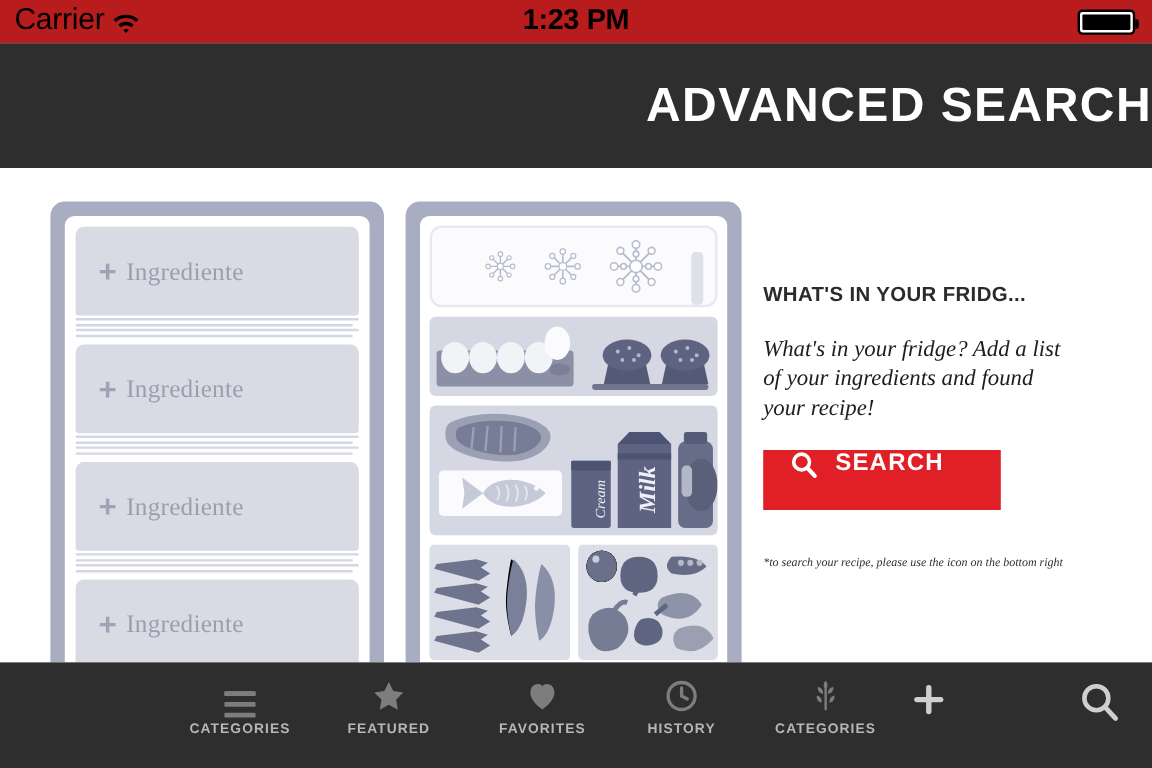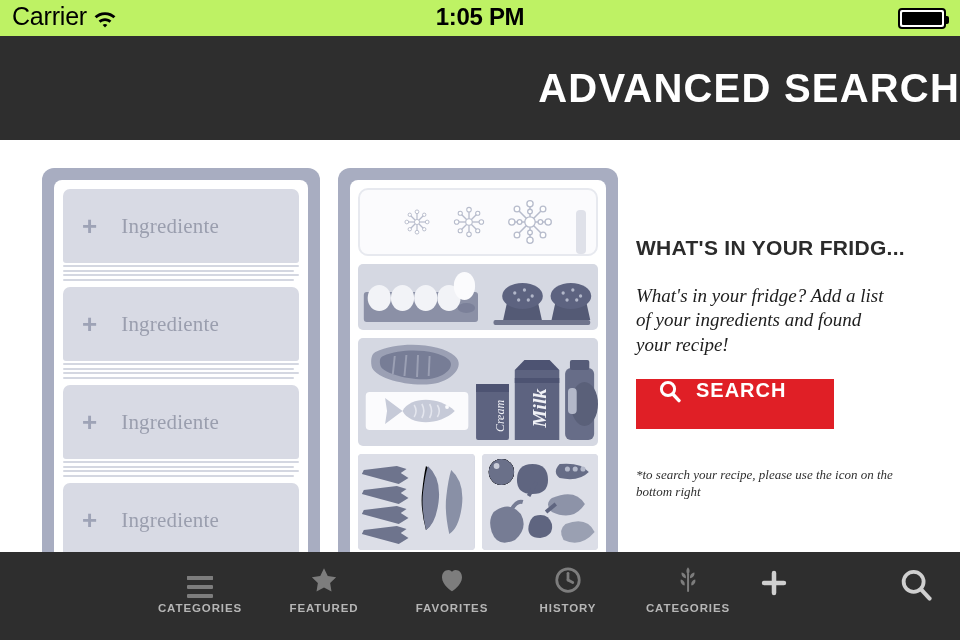--- a/index.html
+++ b/index.html
@@ -7,21 +7,21 @@
     width: 960px; height: 640px;
     overflow: hidden;
     background: #ffffff;
     font-family: "Liberation Sans", sans-serif;
   }
   .screen { position: relative; width: 960px; height: 640px; background: #fff; }
 
   
   .statusbar {
     position: absolute; left: 0; top: 0; width: 960px; height: 36px;
-    background: #bef264; color: #000; padding-left: 40px;
+    background: #b91c1c; color: #000; padding-left: 40px;
   }
   .sb-left {
     position: absolute; left: 12px; top: 2px;
     display: flex; align-items: center; gap: 6px;
   }
   .sb-carrier { font-size: 25px; letter-spacing: -0.2px; color: #000; }
   .wifi-icon { width: 24px; height: 22px; position: relative; top: 2px; }
   .sb-time {
     position: absolute; left: 0; right: 0; top: 3px;
     text-align: center; font-size: 24px; font-weight: 700; letter-spacing: -0.3px;
@@ -72,21 +72,20 @@
     height: 74px; display: flex; align-items: center; padding-left: 19px;
     color: #9296a8;
   }
   .slot .plus {
     font-size: 26px; font-weight: 700; color: #9ea3b6; margin-right: 8px;
     line-height: 1;
   }
   .slot .slot-label {
     font-family: "Liberation Serif", serif; font-size: 21px; color: #9a9eae;
     letter-spacing: 0.2px;
-    margin-left: 16px;
   }
   .grooves { height: 24px; padding-top: 2px; }
   .groove {
     height: 2px; background: #d4d7e1; margin-bottom: 2.5px; border-radius: 1px;
   }
   .groove.w1 { width: 100%; }
   .groove.w2 { width: 98%; }
   .groove.w3 { width: 100%; }
 
   .cabinet {
@@ -110,41 +109,41 @@
     background: #d5d8e2; border-radius: 5px; position: relative;
   }
   .shelf.s1 { height: 66px; }
   .shelf.s2 { height: 108px; }
   .drawers { display: flex; gap: 7px; height: 96px; }
   .drawer { flex: 1; background: #d5d8e2; border-radius: 4px; position: relative; overflow: hidden; }
 
   
   .info { position: absolute; left: 636px; top: 96px; width: 300px; }
   .info h2 {
-    font-size: 21px; font-weight: 700; color: #2b2b2b; letter-spacing: 0.3px;
+    font-size: 17px; font-weight: 700; color: #2b2b2b; letter-spacing: 0.3px;
     white-space: nowrap;
   }
   .info p.desc {
     margin-top: 24px;
     font-family: "Liberation Serif", serif; font-style: italic;
     font-size: 19px; line-height: 1.28; color: #1d1d1d;
     width: 262px;
   }
   .search-btn {
     margin-top: 22px; width: 198px; height: 50px; background: #e01f26;
     display: flex; align-items: flex-start; gap: 14px; padding-left: 22px;
     border: none; cursor: pointer;
   }
   .search-btn .lbl {
     color: #fff; font-size: 20px; font-weight: 700; letter-spacing: 1px;
   }
   .footnote {
     margin-top: 38px; width: 275px;
     font-family: "Liberation Serif", serif; font-style: italic;
-    font-size: 13px; line-height: 1.3; color: #2f2f2f;
+    font-size: 10px; line-height: 1.3; color: #2f2f2f;
   }
 
   
   .tabbar {
     position: absolute; left: 0; bottom: 0; width: 960px; height: 88px;
     background: #2e2e2e;
   }
   .tabitem {
     position: absolute; top: 10px; display: flex; flex-direction: column;
     align-items: center; width: 120px; cursor: pointer;
@@ -165,21 +164,21 @@
     <div class="sb-left">
       <span class="sb-carrier">Carrier</span>
       <span class="wifi-icon">
         <svg width="24" height="22" viewBox="0 0 24 22">
           <path d="M12 4.2C7.8 4.2 4.1 5.8 1.6 8.3l2 2C5.7 8.2 8.7 6.9 12 6.9s6.3 1.3 8.4 3.4l2-2C19.9 5.8 16.2 4.2 12 4.2z" fill="#000"></path>
           <path d="M12 10.2c-2.5 0-4.8 1-6.4 2.6l2 2c1.1-1.1 2.7-1.8 4.4-1.8s3.3.7 4.4 1.8l2-2c-1.6-1.6-3.9-2.6-6.4-2.6z" fill="#000"></path>
           <path d="M12 16.1c-.9 0-1.7.4-2.3 1l2.3 2.3 2.3-2.3c-.6-.6-1.4-1-2.3-1z" fill="#000"></path>
         </svg>
       </span>
     </div>
-    <div class="sb-time">1:05 PM</div>
+    <div class="sb-time">1:23 PM</div>
     <div class="sb-right">
       <div class="battery">
         <div class="battery-fill"></div>
         <div class="battery-cap"></div>
       </div>
     </div>
   </div>
 
   <div class="header">
     <h1>ADVANCED SEARCH</h1>

